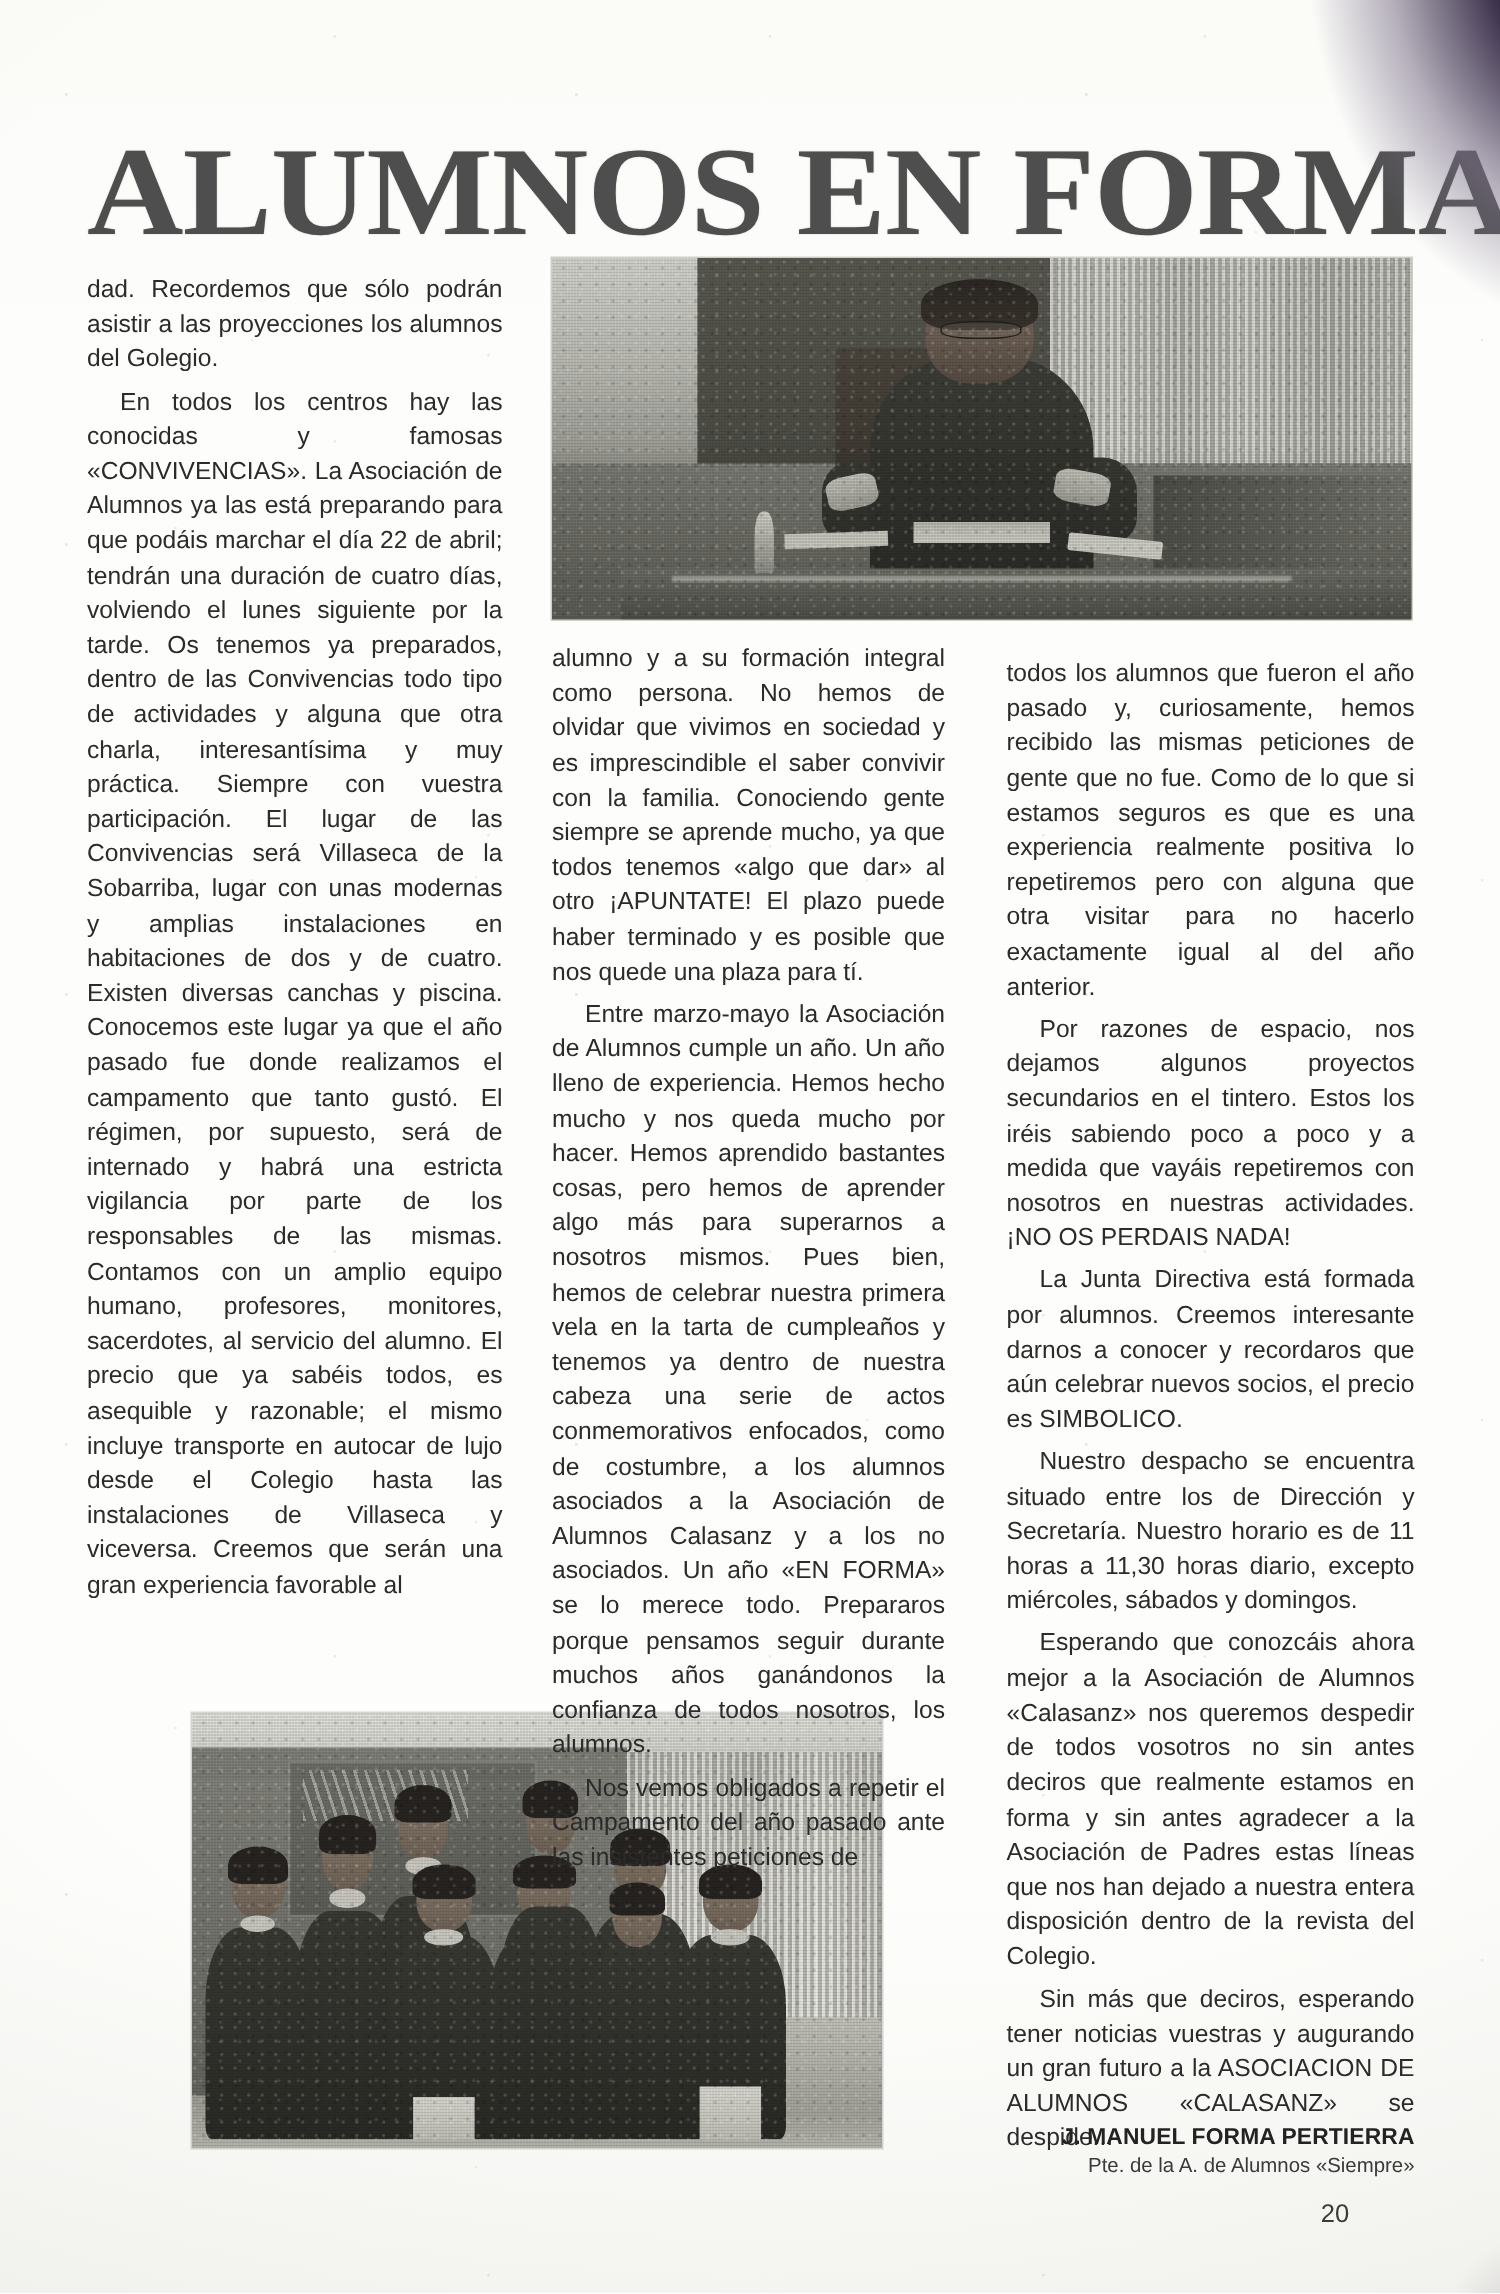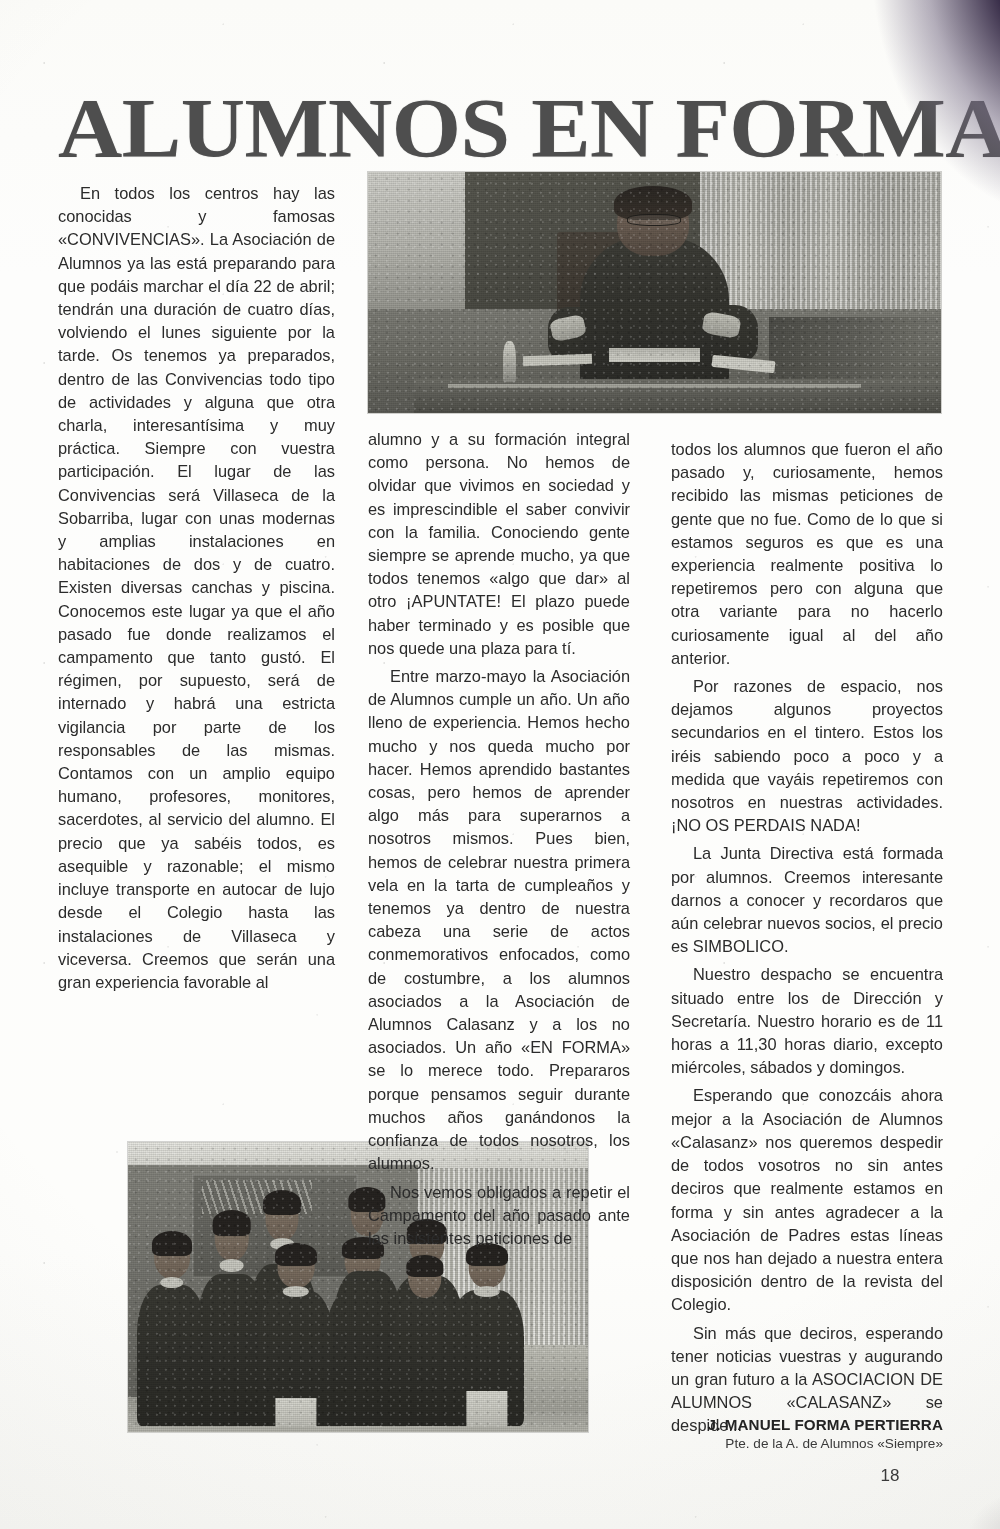--- a/index.html
+++ b/index.html
@@ -304,41 +304,42 @@
       <div class="pg-head" style="top:0;width:50%;height:23%;"></div>
       <div class="pg-hair" style="top:-2%;width:57%;height:13%;"></div>
       <div class="pg-collar" style="top:22%;width:36%;height:6%;"></div>
       <div class="pg-legs" style="width:56%;height:20%;"></div>
     </div>
     <div class="halftone"></div>
     <div class="grain"></div>
   </div>
 
   <div class="col" id="col1">
+    <p class="cont">dad. Recordemos que sólo podrán asistir a las proyecciones los alumnos del Golegio.</p>
     <p>En todos los centros hay las conocidas y famosas «CONVIVENCIAS». La Asociación de Alumnos ya las está preparando para que podáis marchar el día 22 de abril; tendrán una duración de cuatro días, volviendo el lunes siguiente por la tarde. Os tenemos ya preparados, dentro de las Convivencias todo tipo de actividades y alguna que otra charla, interesantísima y muy práctica. Siempre con vuestra participación. El lugar de las Convivencias será Villaseca de la Sobarriba, lugar con unas modernas y amplias instalaciones en habitaciones de dos y de cuatro. Existen diversas canchas y piscina. Conocemos este lugar ya que el año pasado fue donde realizamos el campamento que tanto gustó. El régimen, por supuesto, será de internado y habrá una estricta vigilancia por parte de los responsables de las mismas. Contamos con un amplio equipo humano, profesores, monitores, sacerdotes, al servicio del alumno. El precio que ya sabéis todos, es asequible y razonable; el mismo incluye transporte en autocar de lujo desde el Colegio hasta las instalaciones de Villaseca y viceversa. Creemos que serán una gran experiencia favorable al</p>
   </div>
 
   <div class="col" id="col2a">
     <p class="cont">alumno y a su formación integral como persona. No hemos de olvidar que vivimos en sociedad y es imprescindible el saber convivir con la familia. Conociendo gente siempre se aprende mucho, ya que todos tenemos «algo que dar» al otro ¡APUNTATE! El plazo puede haber terminado y es posible que nos quede una plaza para tí.</p>
     <p>Entre marzo-mayo la Asociación de Alumnos cumple un año. Un año lleno de experiencia. Hemos hecho mucho y nos queda mucho por hacer. Hemos aprendido bastantes cosas, pero hemos de aprender algo más para superarnos a nosotros mismos. Pues bien, hemos de celebrar nuestra primera vela en la tarta de cumpleaños y tenemos ya dentro de nuestra cabeza una serie de actos conmemorativos enfocados, como de costumbre, a los alumnos asociados a la Asociación de Alumnos Calasanz y a los no asociados. Un año «EN FORMA» se lo merece todo. Prepararos porque pensamos seguir durante muchos años ganándonos la confianza de todos nosotros, los alumnos.</p>
     <p>Nos vemos obligados a repetir el Campamento del año pasado ante las insistentes peticiones de</p>
   </div>
 
   <div class="col" id="col3">
-    <p class="cont">todos los alumnos que fueron el año pasado y, curiosamente, hemos recibido las mismas peticiones de gente que no fue. Como de lo que si estamos seguros es que es una experiencia realmente positiva lo repetiremos pero con alguna que otra variante para no hacerlo curiosamente igual al del año anterior.</p>
+    <p class="cont">todos los alumnos que fueron el año pasado y, curiosamente, hemos recibido las mismas peticiones de gente que no fue. Como de lo que si estamos seguros es que es una experiencia realmente positiva lo repetiremos pero con alguna que otra visitar para no hacerlo exactamente igual al del año anterior.</p>
     <p>Por razones de espacio, nos dejamos algunos proyectos secundarios en el tintero. Estos los iréis sabiendo poco a poco y a medida que vayáis repetiremos con nosotros en nuestras actividades. ¡NO OS PERDAIS NADA!</p>
     <p>La Junta Directiva está formada por alumnos. Creemos interesante darnos a conocer y recordaros que aún celebrar nuevos socios, el precio es SIMBOLICO.</p>
     <p>Nuestro despacho se encuentra situado entre los de Dirección y Secretaría. Nuestro horario es de 11 horas a 11,30 horas diario, excepto miércoles, sábados y domingos.</p>
     <p>Esperando que conozcáis ahora mejor a la Asociación de Alumnos «Calasanz» nos queremos despedir de todos vosotros no sin antes deciros que realmente estamos en forma y sin antes agradecer a la Asociación de Padres estas líneas que nos han dejado a nuestra entera disposición dentro de la revista del Colegio.</p>
     <p>Sin más que deciros, esperando tener noticias vuestras y augurando un gran futuro a la ASOCIACION DE ALUMNOS «CALASANZ» se despide...</p>
   </div>
 
   <div id="signature">
     <div id="sig-name">J. MANUEL FORMA PERTIERRA</div>
     <div id="sig-role">Pte. de la A. de Alumnos «Siempre»</div>
   </div>
 
-  <div id="page-number">18</div>
+  <div id="page-number">20</div>
 
   <div id="speckle"></div>
   <div id="scan-edge-right"></div>
   <div id="scan-edge-bottom-right"></div>
 </div>
 
 </body></html>

